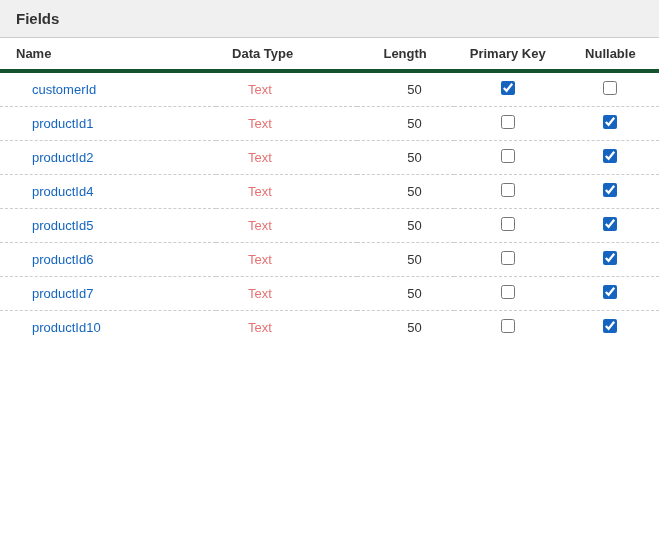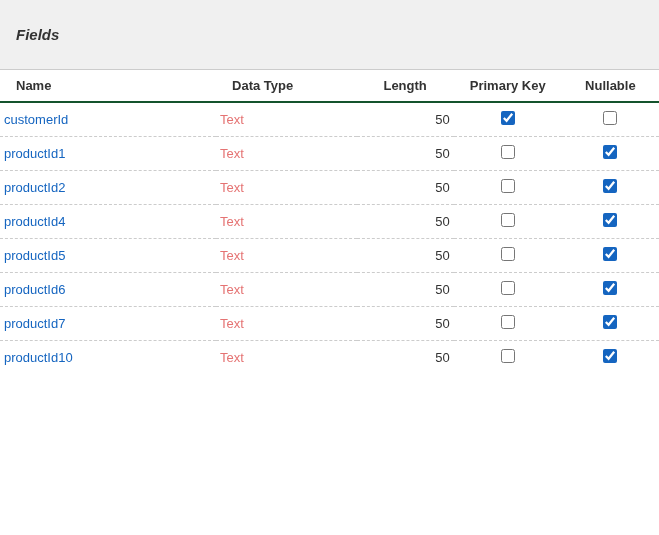--- a/index.html
+++ b/index.html
@@ -18,37 +18,36 @@
     }
 
     .page-container {
       width: 659px;
       background: #fff;
     }
 
     .panel-header {
       background: #f0f0f0;
       border-bottom: 1px solid #ccc;
-      padding: 26px 16px;
-      font-style: italic;
+      padding: 10px 16px;
     }
 
     .panel-title {
       font-size: 15px;
       font-weight: bold;
       color: #333;
     }
 
     table {
       width: 100%;
       border-collapse: collapse;
     }
 
     thead tr {
-      border-bottom: 2px solid #14532d;
+      border-bottom: 4px solid #14532d;
       margin-top: 12px;
     }
 
     thead th {
       padding: 8px 16px;
       text-align: left;
       font-weight: bold;
       font-size: 13px;
       color: #333;
       background: #fff;
@@ -62,21 +61,21 @@
 
     tbody tr {
       border-bottom: 1px dashed #ccc;
     }
 
     tbody tr:last-child {
       border-bottom: none;
     }
 
     tbody td {
-      padding: 8px 4px;
+      padding: 8px 32px;
       vertical-align: middle;
       font-size: 13px;
     }
 
     td.col-name {
       color: #1565c0;
       width: 200px;
     }
 
     td.col-datatype {

